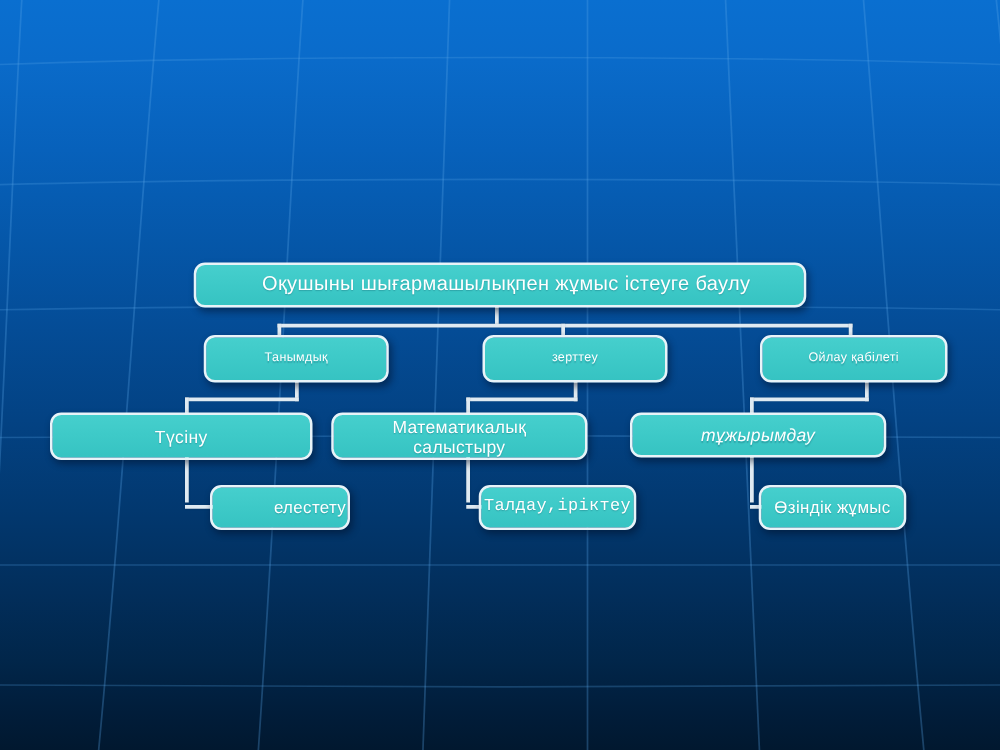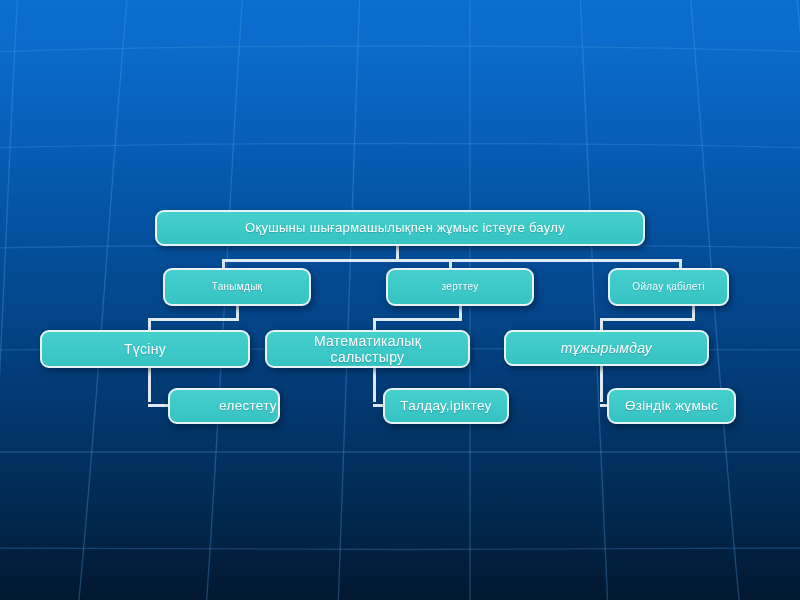--- a/index.html
+++ b/index.html
@@ -59,21 +59,21 @@
     letter-spacing: 0.3px;
     box-shadow: 2px 3px 6px rgba(0, 10, 30, 0.45);
     user-select: none;
   }
   .node span {
     display: block;
     padding: 0 8px;
     line-height: 1.15;
     text-shadow: 0 1px 1px rgba(0,50,70,0.25);
   }
-  .n-root  { font-size: 13px; padding-left: 10px; }
+  .n-root  { font-size: 16px; padding-left: 10px; }
   .n-lvl2  { font-size: 10px; }
   .n-lvl3  { font-size: 14px; }
   .n-lvl4  { font-size: 13.5px; }
 </style>
 </head>
 <body>
 
 <div id="slide">
 
   <svg id="bg-grid" viewBox="0 0 800 600" preserveAspectRatio="none" aria-hidden="true">
@@ -131,37 +131,37 @@
   <div class="node n-root" style="left:155px; top:210px; width:490px; height:36px;">
     <span>Оқушыны шығармашылықпен жұмыс істеуге баулу</span>
   </div>
 
   <div class="node n-lvl2" style="left:163px; top:268px; width:148px; height:38px;">
     <span>Танымдық</span>
   </div>
   <div class="node n-lvl2" style="left:386px; top:268px; width:148px; height:38px;">
     <span>зерттеу</span>
   </div>
-  <div class="node n-lvl2" style="left:608px; top:268px; width:121px; height:38px;">
+  <div class="node n-lvl2" style="left:608px; top:268px; width:150px; height:38px;">
     <span>Ойлау қабілеті</span>
   </div>
 
   <div class="node n-lvl3" style="left:40px; top:330px; width:210px; height:38px;align-items:center;">
     <span>Түсіну</span>
   </div>
   <div class="node n-lvl3" style="left:265px; top:330px; width:205px; height:38px;">
     <span>Математикалық салыстыру</span>
   </div>
   <div class="node n-lvl3" style="left:504px; top:330px; width:205px; height:36px;font-style:italic;">
     <span>тұжырымдау</span>
   </div>
 
   <div class="node n-lvl4" style="left:168px; top:388px; width:112px; height:36px;padding-left:48px;">
     <span>елестету</span>
   </div>
-  <div class="node n-lvl4" style="left:383px; top:388px; width:126px; height:36px;">
+  <div class="node n-lvl4" style="left:383px; top:388px; width:126px; height:36px;font-family:Liberation Mono, monospace;">
     <span>Талдау,іріктеу</span>
   </div>
-  <div class="node n-lvl4" style="left:607px; top:388px; width:129px; height:36px;text-align:right;">
+  <div class="node n-lvl4" style="left:607px; top:388px; width:118px; height:36px;text-align:right;">
     <span>Өзіндік жұмыс</span>
   </div>
 
 </div>
 
 </body></html>

